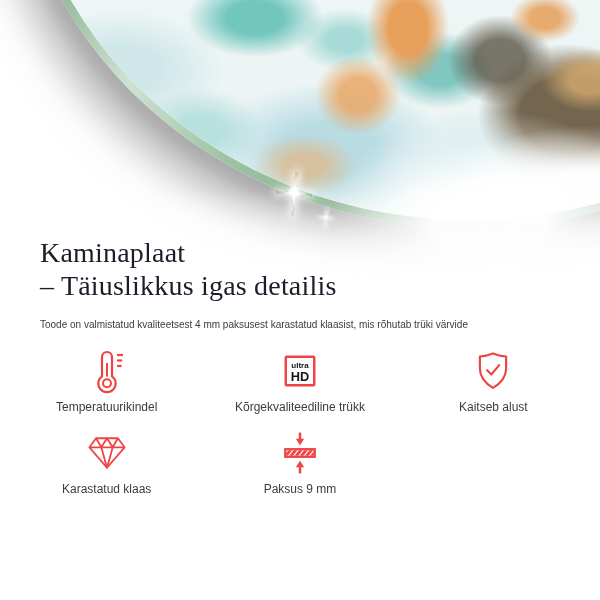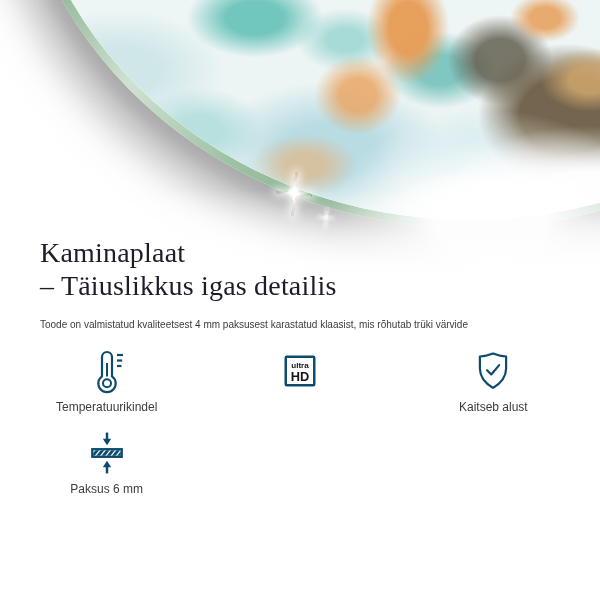--- a/index.html
+++ b/index.html
@@ -59,21 +59,21 @@
   
   .content { position:absolute; left:0; top:0; width:100%; }
   .title { margin:236px 40px 0; font-family:"Liberation Serif", serif; font-weight:400;
            font-size:28px; line-height:33px; color:#1d1d29; letter-spacing:.2px; }
   .desc { margin:9px 40px 0; font-size:10px; line-height:27px; color:#3c3c3c; }
   .desc .line { white-space:nowrap; }
 
   
   .features { margin:10px 10px 0; display:grid; grid-template-columns:repeat(3,1fr); row-gap:16px; }
   .feature { display:flex; flex-direction:column; align-items:center; }
-  .icon-box { height:46px; display:flex; align-items:center; justify-content:flex-end; color:#0c4a6e; }
+  .icon-box { height:46px; display:flex; align-items:center; justify-content:flex-end; color:#ef4444; }
   .icon-box svg { display:block; }
   .icon-box svg text { font-family:"Liberation Sans", sans-serif; font-weight:bold; fill:#161616; stroke:none; }
   .feature-label { margin-top:6px; font-size:12px; color:#3c3c3c; text-align:right; }
 </style>
 </head>
 <body>
 
 <div class="page">
 
   <div class="hero">
@@ -123,32 +123,44 @@
       </div>
 
       <div class="feature">
         <div class="icon-box">
           <svg width="38" height="38" viewBox="0 0 40 40" fill="none" stroke="currentColor">
             <rect x="5" y="5" width="30" height="30" rx="1" stroke-width="2.6"></rect>
             <text x="20" y="16.5" font-size="8.5" text-anchor="middle">ultra</text>
             <text x="20" y="30" font-size="13.5" text-anchor="middle">HD</text>
           </svg>
         </div>
+        <div class="feature-label">Kõrgekvaliteediline trükk</div>
       </div>
 
       <div class="feature">
         <div class="icon-box">
           <svg width="38" height="42" viewBox="0 0 40 44" fill="none" stroke="currentColor">
             <path d="M20 3.5 C15.6 5.2 10.9 6.3 6.2 6.7 L6.2 19.3 C6.2 28.4 11.8 34.8 20 39.8 C28.2 34.8 33.8 28.4 33.8 19.3 L33.8 6.7 C29.1 6.3 24.4 5.2 20 3.5 Z" stroke-width="2.3" stroke-linejoin="round"></path>
             <path d="M13.8 21.2 L18.2 25.6 L26.5 15.8" stroke-width="2.3" stroke-linecap="round" stroke-linejoin="round"></path>
           </svg>
         </div>
         <div class="feature-label">Kaitseb alust</div>
       </div>
 
+      <div class="feature">
+        <div class="icon-box">
+          <svg width="42" height="38" viewBox="0 0 44 40" fill="none" stroke="currentColor" stroke-width="1.9" stroke-linejoin="round">
+            <path d="M10.5 4.5 L33.5 4.5 L40.5 14 L22 35.5 L3.5 14 Z"></path>
+            <path d="M3.5 14 L40.5 14"></path>
+            <path d="M10.5 4.5 L16 14 L22 4.5 L28 14 L33.5 4.5"></path>
+            <path d="M16 14 L22 35.5 L28 14"></path>
+          </svg>
+        </div>
+        <div class="feature-label">Karastatud klaas</div>
+      </div>
 
 
       <div class="feature">
         <div class="icon-box">
           <svg width="38" height="46" viewBox="0 0 40 48" fill="none" stroke="currentColor">
             <defs>
                 <clipPath id="barclip">
                   <rect x="5.5" y="21" width="29" height="6"></rect>
                 </clipPath>
               </defs>
@@ -160,18 +172,18 @@
               <line x1="6.5" y1="32" x2="19.5" y2="16"></line>
               <line x1="12" y1="32" x2="25" y2="16"></line>
               <line x1="17.5" y1="32" x2="30.5" y2="16"></line>
               <line x1="23" y1="32" x2="36" y2="16"></line>
               <line x1="28.5" y1="32" x2="41.5" y2="16"></line>
             </g>
             <line x1="20" y1="45.5" x2="20" y2="38" stroke-width="2.6"></line>
             <path d="M15.6 39 L24.4 39 L20 32.2 Z" fill="currentColor" stroke="none"></path>
           </svg>
         </div>
-        <div class="feature-label">Paksus 6 mm</div>
+        <div class="feature-label">Paksus 9 mm</div>
       </div>
 
     </div>
   </div>
 </div>
 
 </body></html>

